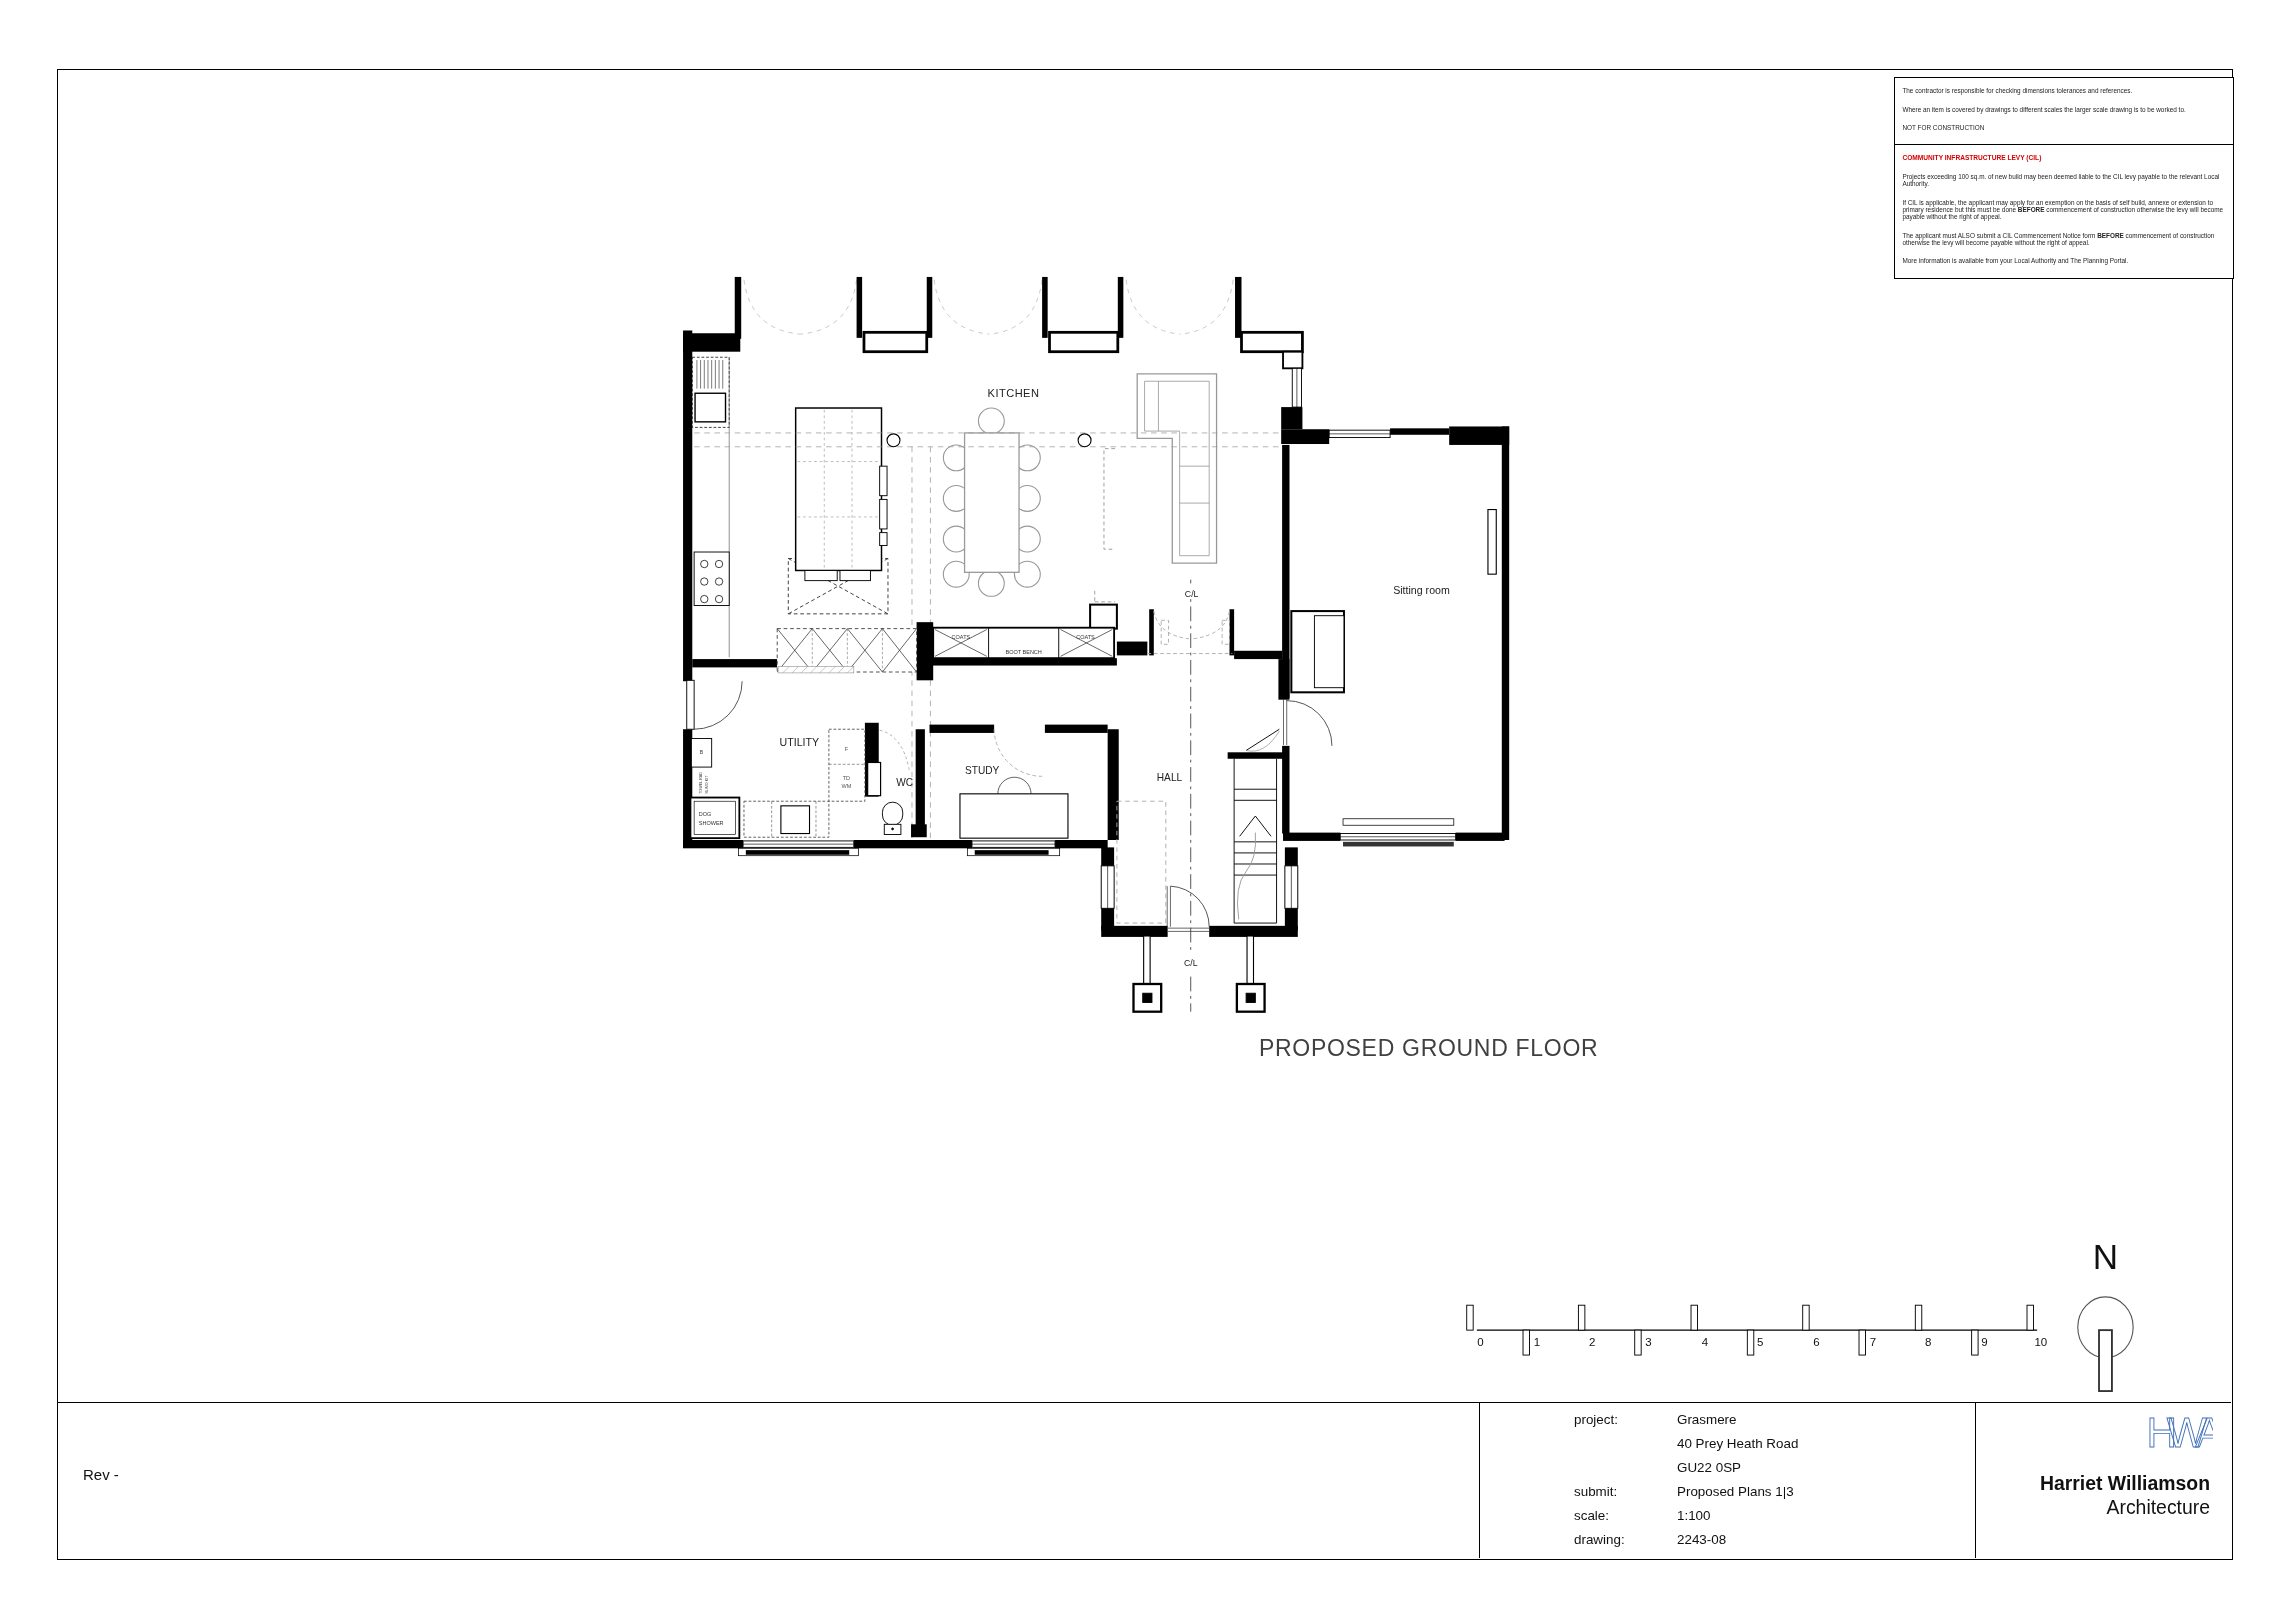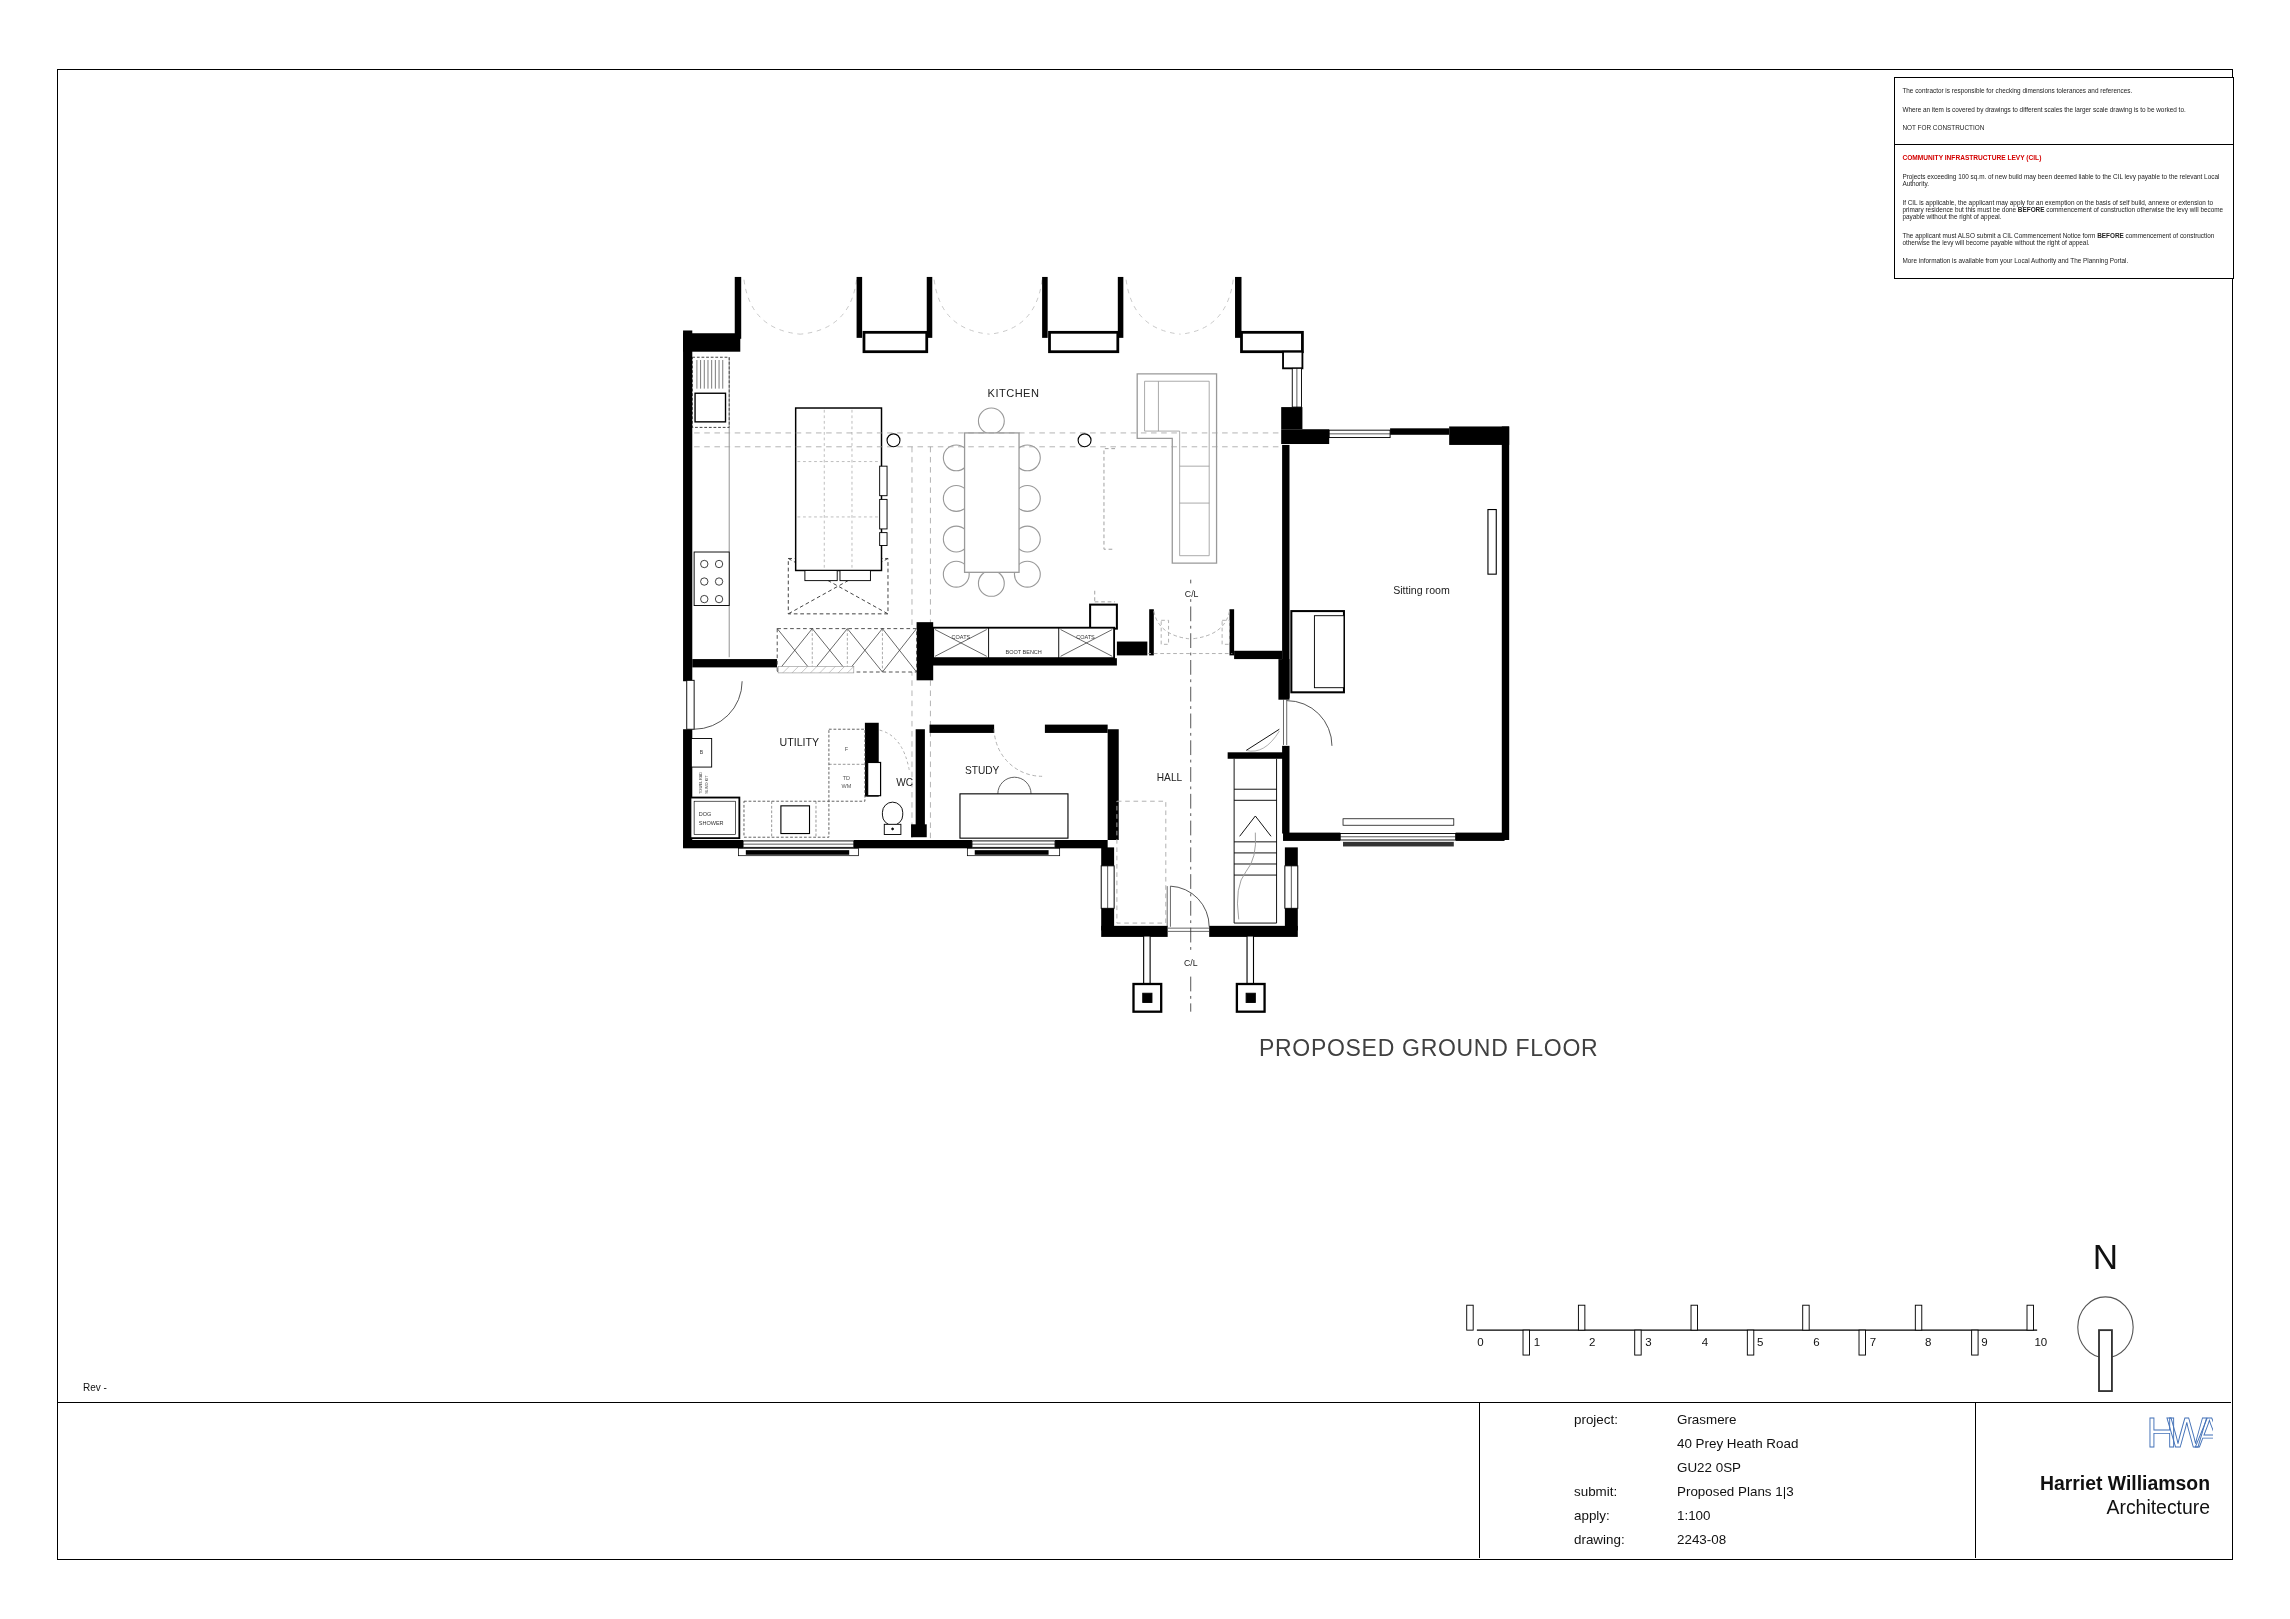--- a/index.html
+++ b/index.html
@@ -10,21 +10,21 @@
   #notes .sec{padding:9.2px 7.4px 1.8px 7.4px;}
   #notes .sec1{border-bottom:1.4px solid #000;}
   #notes p{margin:0 0 11px 0;}
   #notes .cil-head{color:#d40000;font-weight:bold;font-size:6.6px;}
   #notes b{font-weight:bold;}
   
   #floor-title{position:absolute;left:1259px;top:1035px;font-size:23px;letter-spacing:0.7px;color:#404040;}
   
   #band-top{position:absolute;left:57px;top:1402px;width:2174px;border-top:1.4px solid #000;}
   .band-div{position:absolute;top:1402px;height:156px;border-left:1.4px solid #000;}
-  #rev{position:absolute;left:83px;top:1382px;font-size:10px;}
+  #rev{position:absolute;left:83px;top:1466px;font-size:15px;}
   #tb{position:absolute;left:1574px;top:1408px;font-size:13.4px;line-height:24px;}
   .tb-row{white-space:nowrap;}
   .tb-label{display:inline-block;width:103px;}
   #firm{position:absolute;left:1984px;top:1471px;width:226px;text-align:right;line-height:24px;}
   #firm .fname{font-size:19.4px;font-weight:bold;}
   #firm .fdisc{font-size:19.4px;font-weight:normal;}
   #logo{position:absolute;left:2143px;top:1408px;}
   svg text{font-family:"Liberation Sans",sans-serif;}
 </style>
 </head>
@@ -412,21 +412,21 @@
 <div class="band-div" style="left:1479px;"></div>
 <div class="band-div" style="left:1975px;"></div>
 
 <div id="rev">Rev -</div>
 
 <div id="tb">
   <div class="tb-row"><span class="tb-label">project:</span><span>Grasmere</span></div>
   <div class="tb-row"><span class="tb-label"></span><span>40 Prey Heath Road</span></div>
   <div class="tb-row"><span class="tb-label"></span><span>GU22 0SP</span></div>
   <div class="tb-row"><span class="tb-label">submit:</span><span>Proposed Plans 1|3</span></div>
-  <div class="tb-row"><span class="tb-label">apply:</span><span>1:100</span></div>
+  <div class="tb-row"><span class="tb-label">scale:</span><span>1:100</span></div>
   <div class="tb-row"><span class="tb-label">drawing:</span><span>2243-08</span></div>
 </div>
 
 <svg id="logo" width="70" height="52" viewBox="0 0 76 56">
   <text x="40" y="42" text-anchor="middle" font-size="46" letter-spacing="-11" fill="none" stroke="#4472b8" stroke-width="1" font-family="Liberation Sans, sans-serif">HWA</text>
 </svg>
 
 <div id="firm">
   <div class="fname">Harriet Williamson</div>
   <div class="fdisc">Architecture</div>

